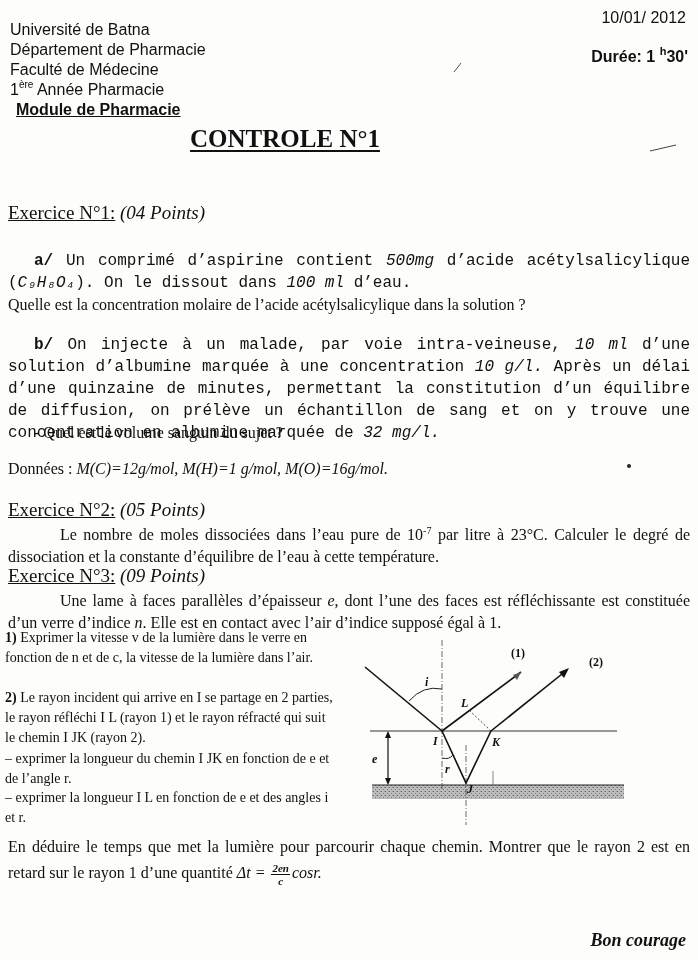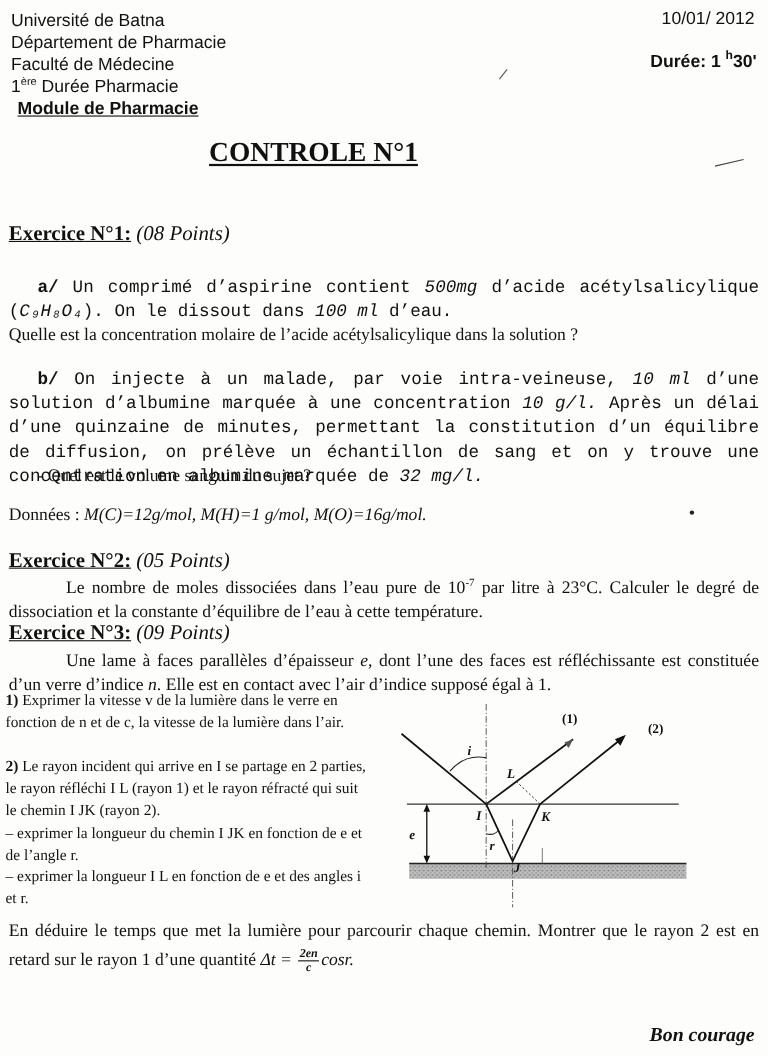--- a/index.html
+++ b/index.html
@@ -4,31 +4,31 @@
 <style>
   html, body { margin: 0; padding: 0; }
   body {
     width: 698px; height: 960px; overflow: hidden;
     background: #fdfdfc; color: #111;
     font-family: "Liberation Serif", serif;
     position: relative;
   }
   .abs { position: absolute; }
   .hdr { font-family: "Liberation Sans", sans-serif; font-size: 16px; line-height: 20px; color: #111; }
-  .hdr-left { left: 10px; top: 10px; }
+  .hdr-left { left: 10px; top: 20px; }
   .hdr-left div { white-space: nowrap; }
   .hdr-left sup { font-size: 10px; vertical-align: 7px; line-height: 0; }
   .module { font-weight: bold; text-decoration: underline; padding-left: 6px; }
   .date { right: 12px; top: 8px; }
   .duree { right: 10px; top: 47px; font-weight: bold; }
   .duree sup { font-size: 11px; vertical-align: 7px; line-height: 0; }
   .title { left: 0; width: 570px; top: 125px; text-align: center; font-weight: bold; font-size: 25px; }
   .title span { text-decoration: underline; text-decoration-thickness: 2px; text-underline-offset: 3px; padding-left: 0; margin-left: 0; }
   .ex-head { left: 8px; font-size: 19px; }
-  .ex-head .lbl { font-weight: bold; text-decoration: underline; }
+  .ex-head .lbl { font-weight: normal; text-decoration: underline; }
   .ex-head .pts { font-style: italic; }
   .para { left: 8px; width: 682px; font-size: 16px; line-height: 22px; text-align: justify; }
   .para i { font-style: italic; }
   .indent { text-indent: 26px; font-family: Liberation Mono, monospace; }
   .indent2 { text-indent: 52px; }
   .q3 { left: 5px; width: 330px; font-size: 14px; line-height: 20px; }
   .q3 b { font-weight: bold; }
   .courage { right: 12px; top: 930px; font-weight: bold; font-style: italic; font-size: 18px; }
   .frac { display: inline-block; vertical-align: middle; text-align: center; font-style: italic; font-weight: bold; font-size: 11px; line-height: 12px; margin: 0 2px; }
   .frac .num { border-bottom: 1px solid #111; padding: 0 1px; display: block; font-family: Liberation Serif, serif; }
@@ -38,40 +38,40 @@
   .diag-num { font-family: "Liberation Serif", serif; font-weight: bold; font-size: 12px; fill: #111; }
   .speck { position: absolute; background: #222; border-radius: 50%; }
 </style>
 </head>
 <body>
 
 <div class="abs hdr hdr-left">
   <div>Université de Batna</div>
   <div>Département de Pharmacie</div>
   <div>Faculté de Médecine</div>
-  <div><span>1</span><sup>ère</sup><span> Durée Pharmacie</span></div>
+  <div><span>1</span><sup>ère</sup><span> Année Pharmacie</span></div>
   <div class="module">Module de Pharmacie</div>
 </div>
 
 <div class="abs hdr date">10/01/ 2012</div>
 <div class="abs hdr duree"><span>Durée: 1 </span><sup>h</sup><span>30'</span></div>
 
 <svg class="abs" style="left:452px;top:60px" width="12" height="14">
     <line x1="2" y1="12" x2="9" y2="3" stroke="#555" stroke-width="1"></line>
   </svg>
 <svg class="abs" style="left:648px;top:142px" width="30" height="12">
     <line x1="2" y1="9" x2="28" y2="3" stroke="#444" stroke-width="1"></line>
   </svg>
 <div class="speck" style="left:627px;top:464px;width:4px;height:4px"></div>
 
 <div class="abs title"><span>CONTROLE N°1</span></div>
 
 <div class="abs ex-head" style="top:202px">
   <span class="lbl">Exercice N°1:</span>
-  <span class="pts">(08 Points)</span>
+  <span class="pts">(04 Points)</span>
 </div>
 
 <div class="abs para indent" style="top:250px"><b>a/</b><span> Un comprimé d’aspirine contient </span><i>500mg</i><span> d’acide acétylsalicylique (</span><i>C₉H₈O₄</i><span>). On le dissout dans </span><i>100 ml</i><span> d’eau.</span></div>
 <div class="abs para" style="top:294px">Quelle est la concentration molaire de l’acide acétylsalicylique dans la solution ?</div>
 
 <div class="abs para indent" style="top:334px"><b>b/</b><span> On injecte à un malade, par voie intra-veineuse, </span><i>10 ml</i><span> d’une solution d’albumine marquée à une concentration </span><i>10 g/l.</i><span> Après un délai d’une quinzaine de minutes, permettant la constitution d’un équilibre de diffusion, on prélève un échantillon de sang et on y trouve une concentration en albumine marquée de </span><i>32 mg/l.</i></div>
 <div class="abs para" style="top:422px;left:34px">-    Quel est le volume sanguin du sujet ?</div>
 
 <div class="abs para" style="top:458px"><span>Données : </span><i>M(C)=12g/mol, M(H)=1 g/mol, M(O)=16g/mol.</i></div>
 

